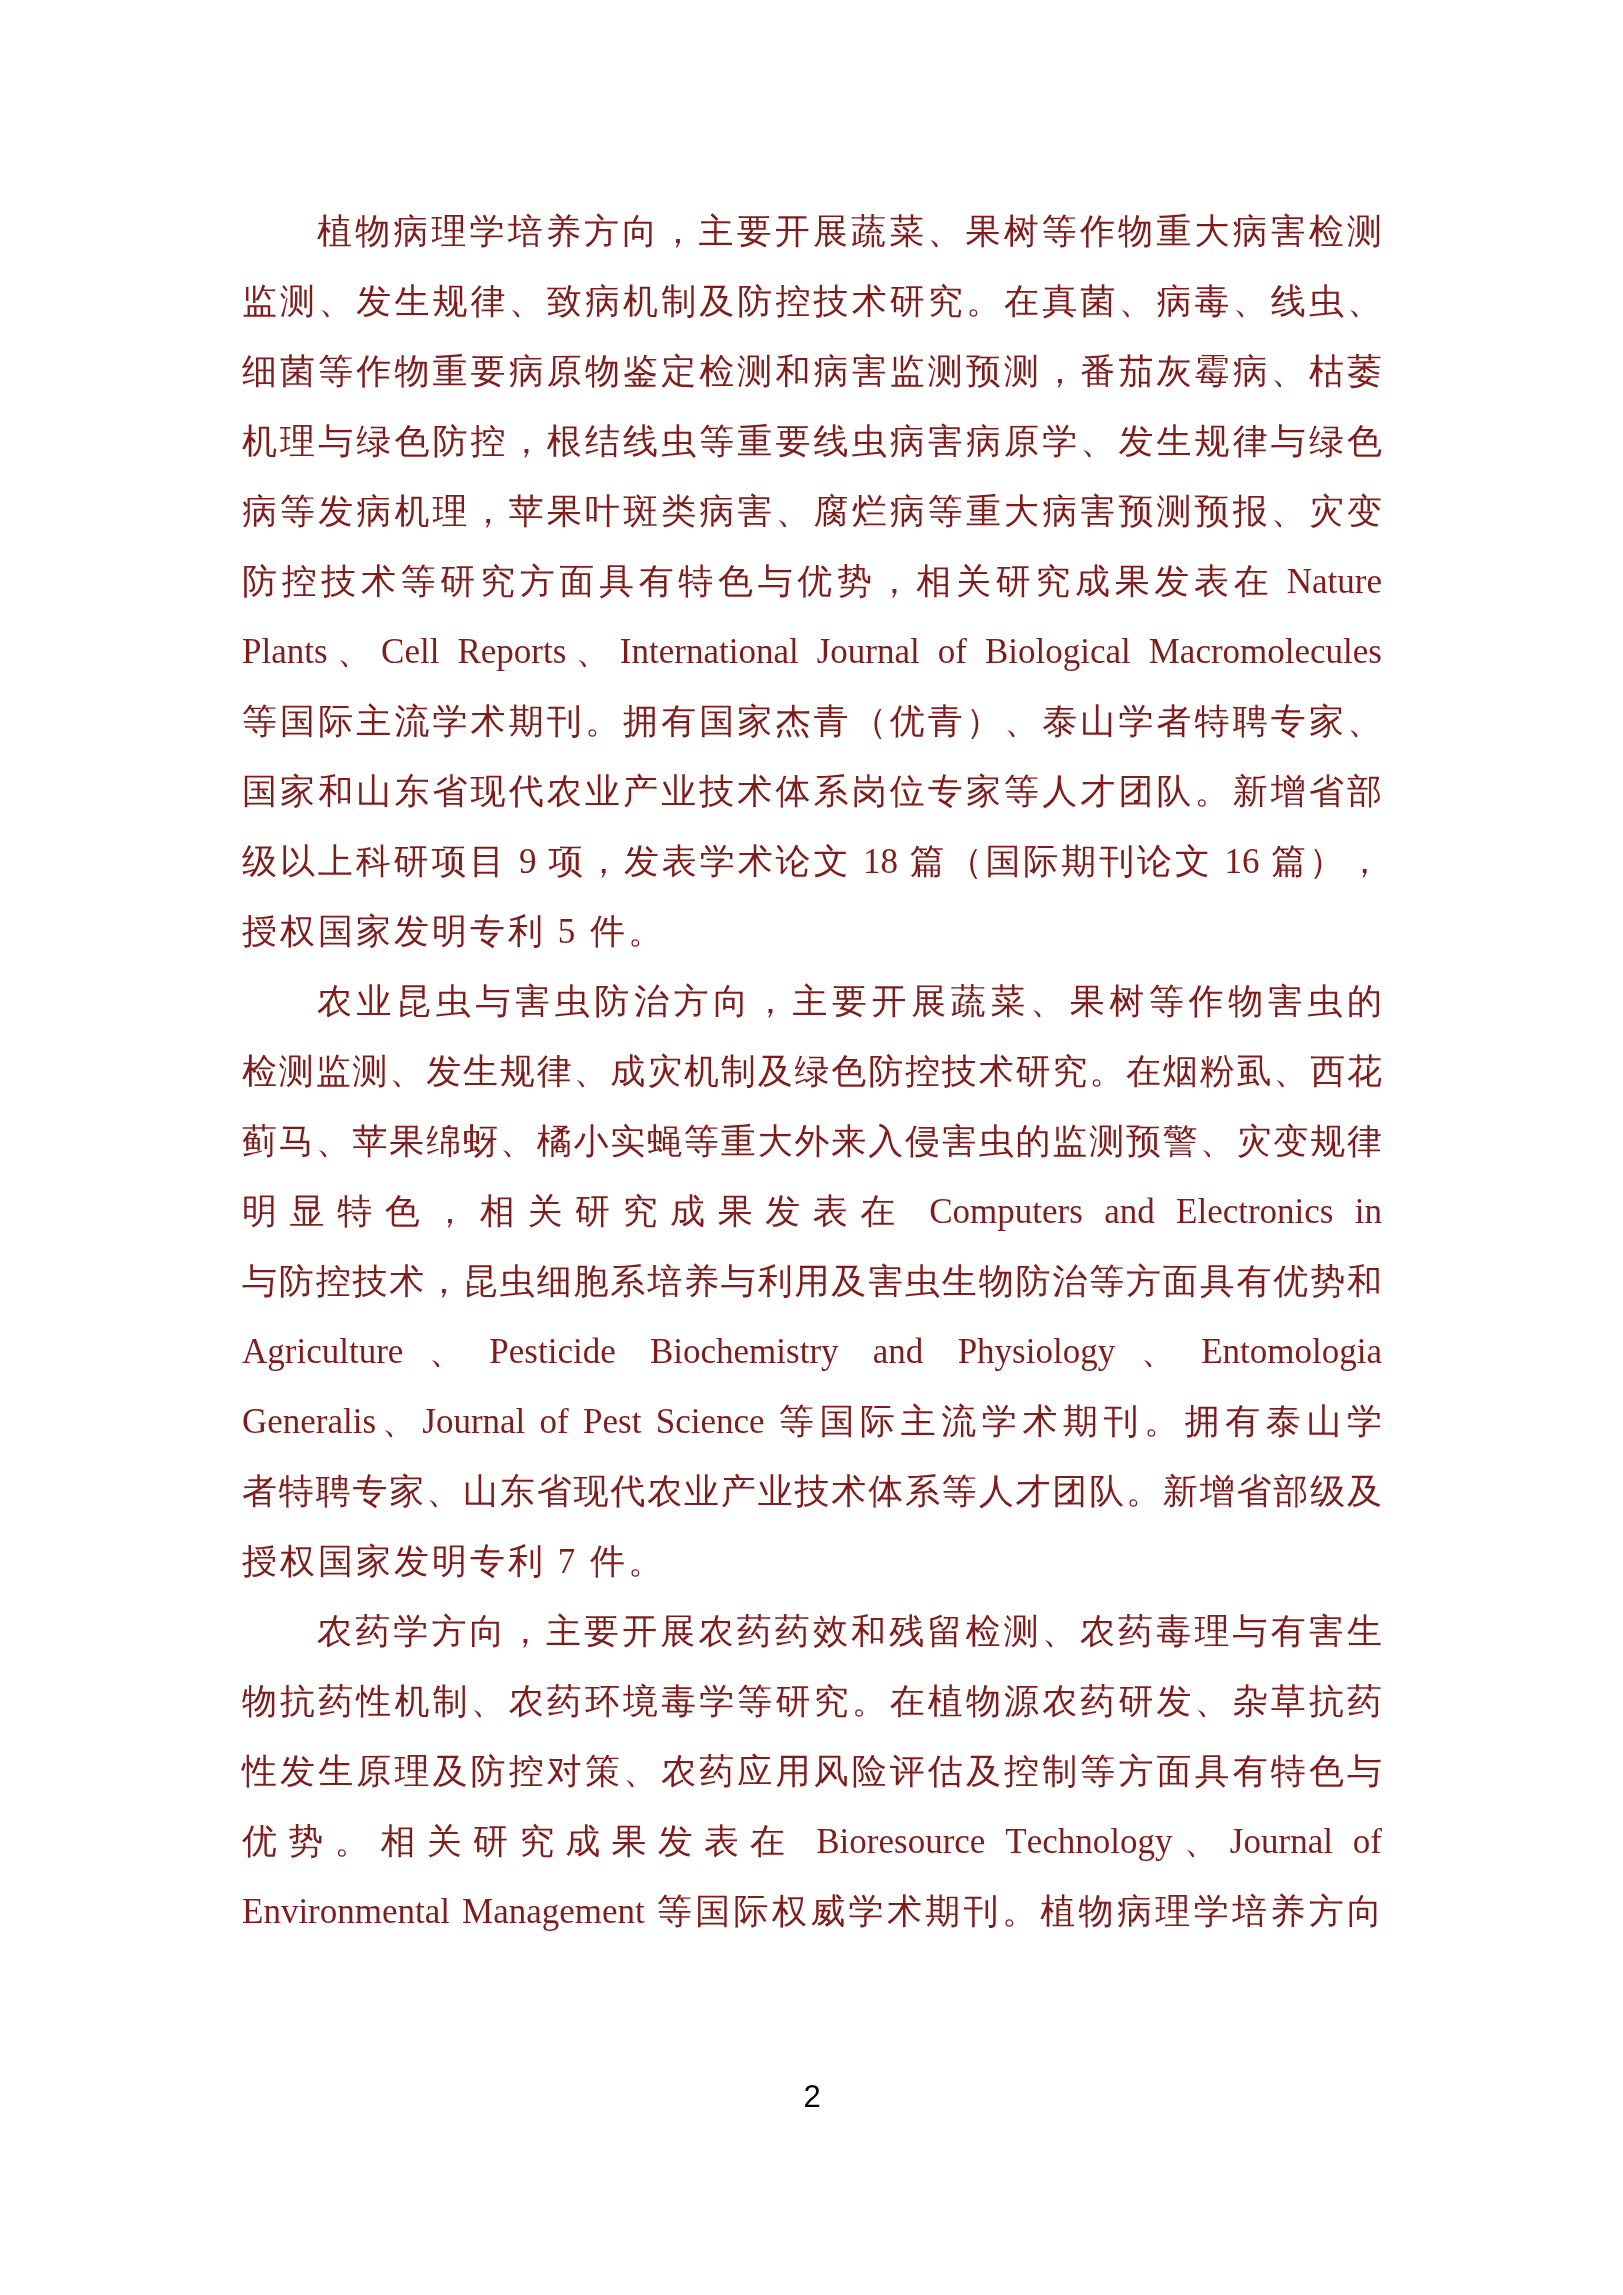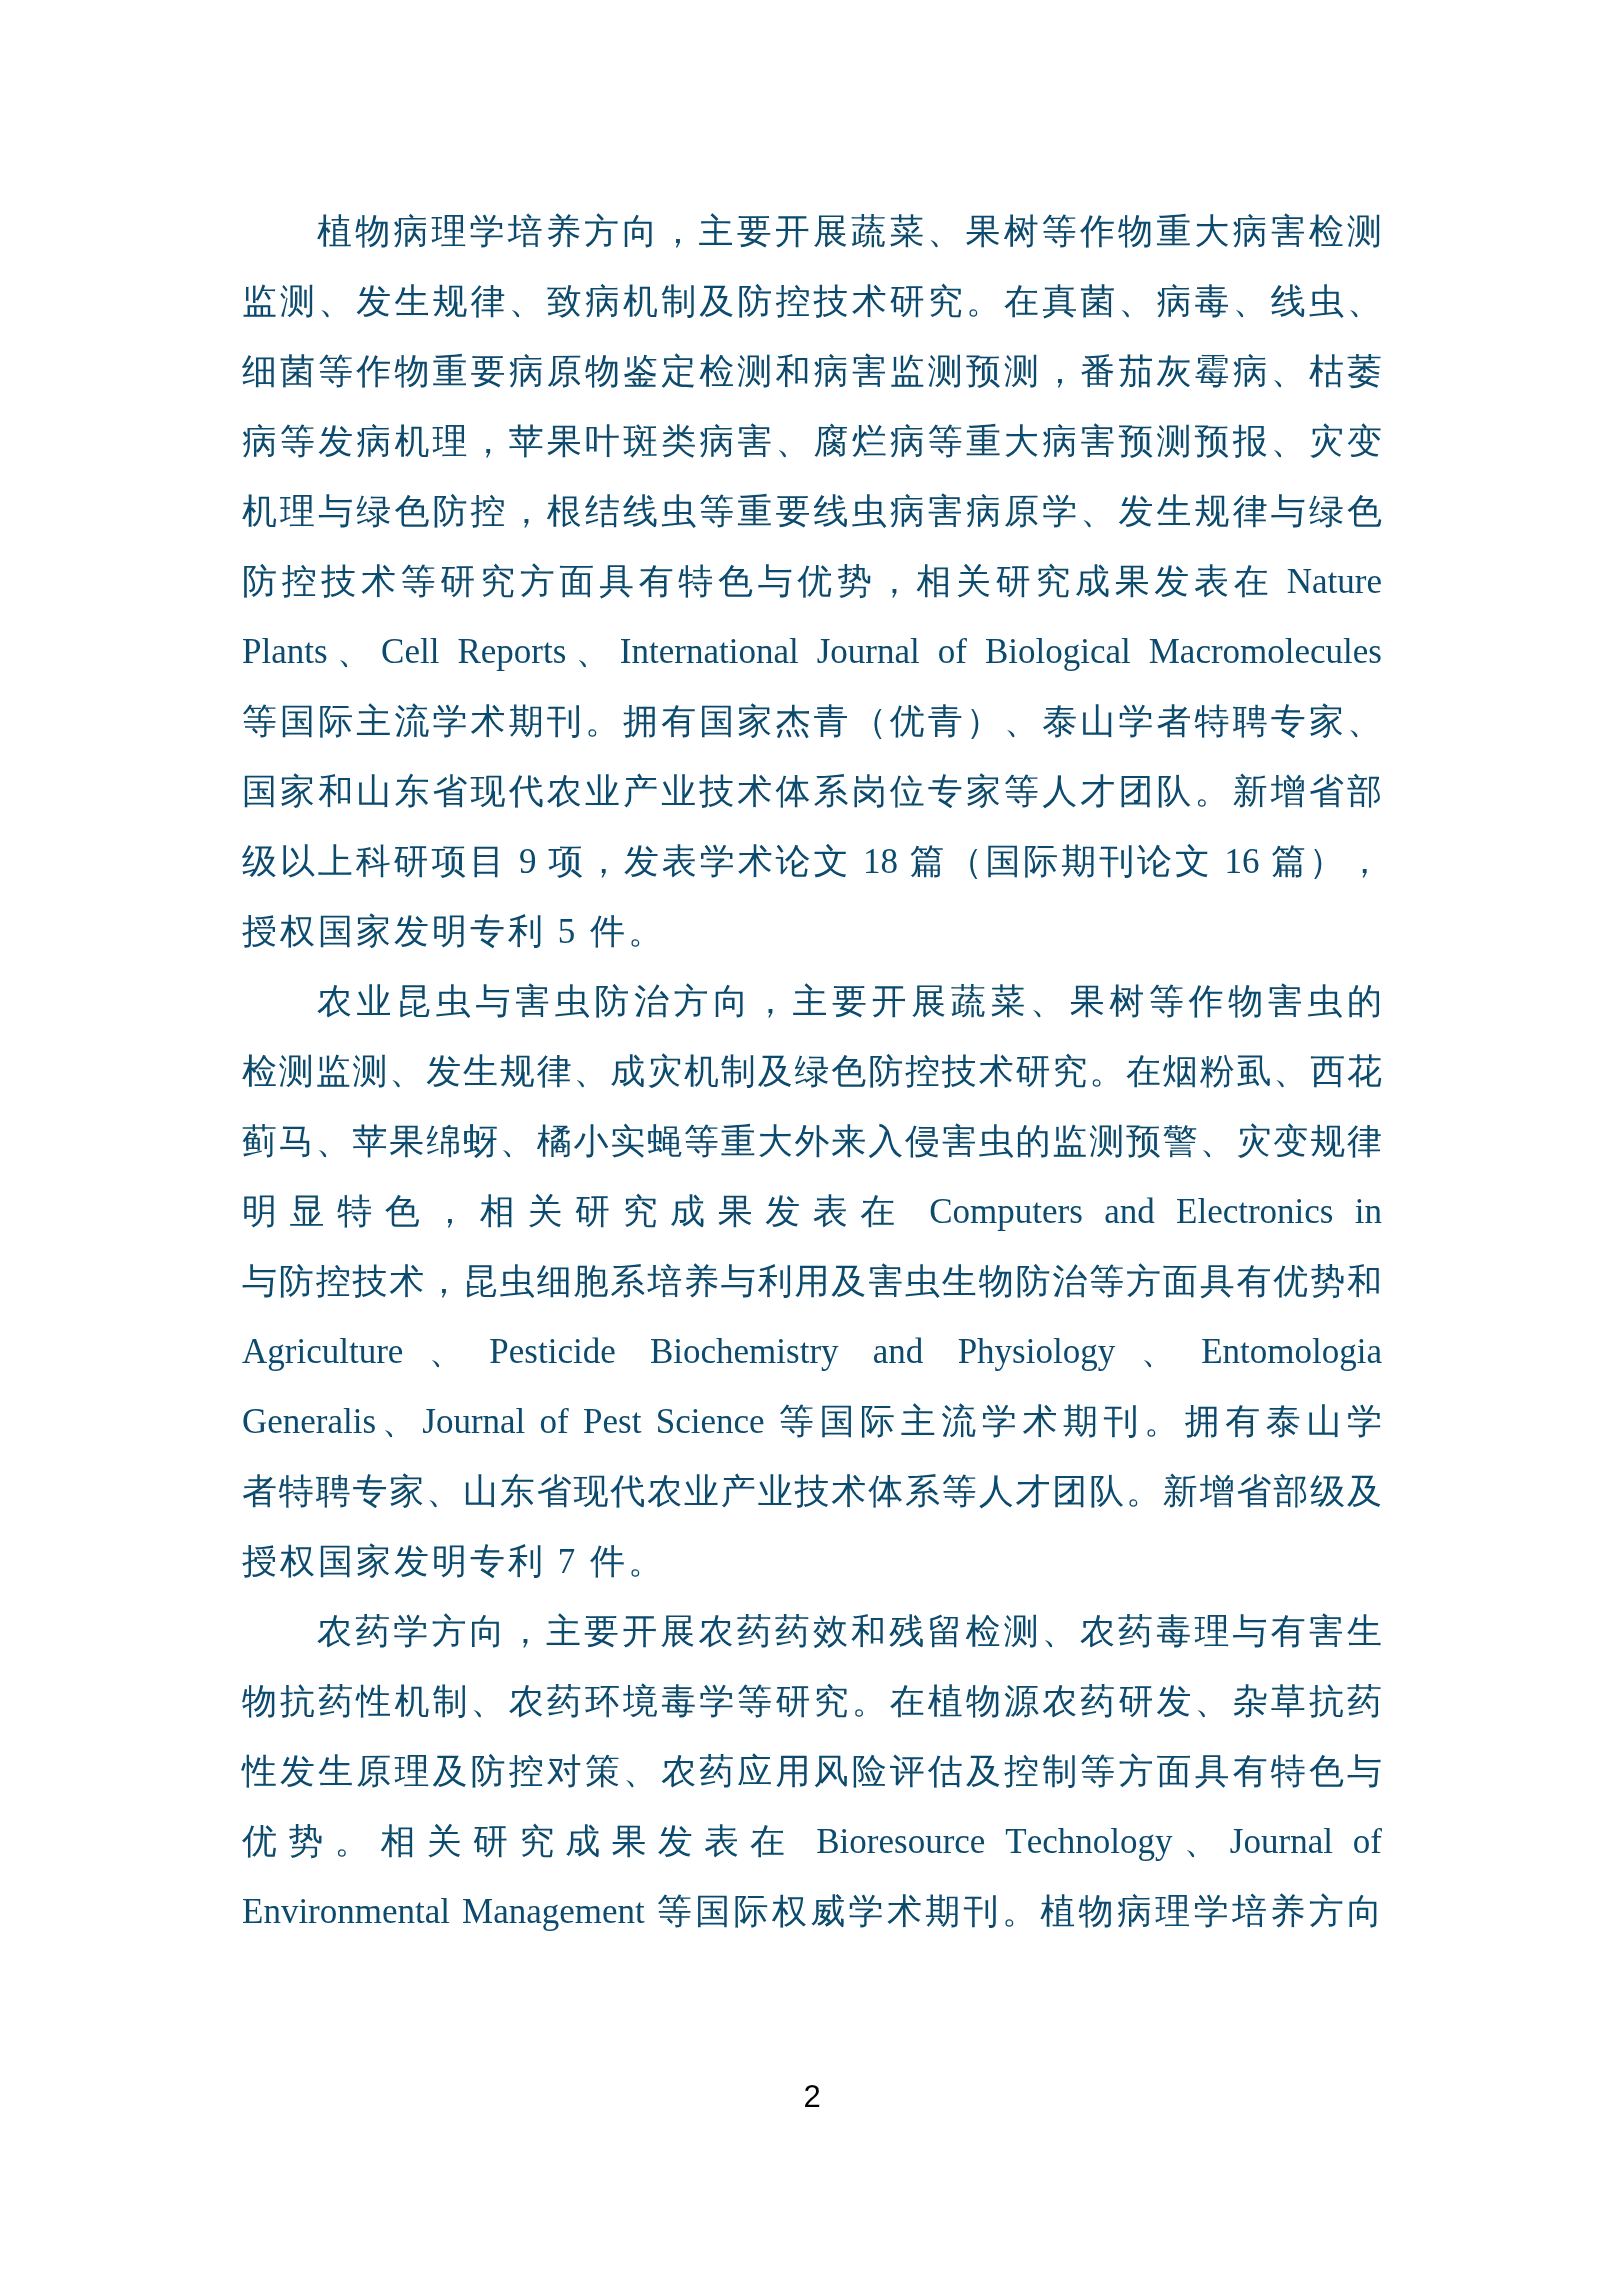--- a/index.html
+++ b/index.html
@@ -19,21 +19,21 @@
     position: absolute;
     left: 242px;
     top: 197px;
     width: 1140px;
   }
   .line {
     height: 70px;
     line-height: 70px;
     font-family: "Liberation Serif", "DejaVu Serif", serif;
     font-size: 35px;
-    color: #0c4a6e;
+    color: #7f1d1d;
     text-align: justify;
     text-align-last: justify;
     white-space: nowrap;
     font-kerning: none;
   }
   .line.indent {
     text-indent: 75px;
   }
   .line.last {
     text-align-last: left;
@@ -53,22 +53,22 @@
   }
 </style>
 </head>
 <body>
 
 <div class="page">
   <div class="text-block">
     <div class="line indent">植物病理学培养方向，主要开展蔬菜、果树等作物重大病害检测</div>
     <div class="line">监测、发生规律、致病机制及防控技术研究。在真菌、病毒、线虫、</div>
     <div class="line">细菌等作物重要病原物鉴定检测和病害监测预测，番茄灰霉病、枯萎</div>
+    <div class="line">机理与绿色防控，根结线虫等重要线虫病害病原学、发生规律与绿色</div>
     <div class="line">病等发病机理，苹果叶斑类病害、腐烂病等重大病害预测预报、灾变</div>
-    <div class="line">机理与绿色防控，根结线虫等重要线虫病害病原学、发生规律与绿色</div>
     <div class="line">防控技术等研究方面具有特色与优势，相关研究成果发表在 Nature</div>
     <div class="line">Plants、Cell Reports、International Journal of Biological Macromolecules</div>
     <div class="line">等国际主流学术期刊。拥有国家杰青（优青）、泰山学者特聘专家、</div>
     <div class="line">国家和山东省现代农业产业技术体系岗位专家等人才团队。新增省部</div>
     <div class="line">级以上科研项目 9 项，发表学术论文 18 篇（国际期刊论文 16 篇），</div>
     <div class="line last">授权国家发明专利 5 件。</div>
     <div class="line indent">农业昆虫与害虫防治方向，主要开展蔬菜、果树等作物害虫的</div>
     <div class="line">检测监测、发生规律、成灾机制及绿色防控技术研究。在烟粉虱、西花</div>
     <div class="line">蓟马、苹果绵蚜、橘小实蝇等重大外来入侵害虫的监测预警、灾变规律</div>
     <div class="line">明显特色，相关研究成果发表在 Computers and Electronics in</div>

